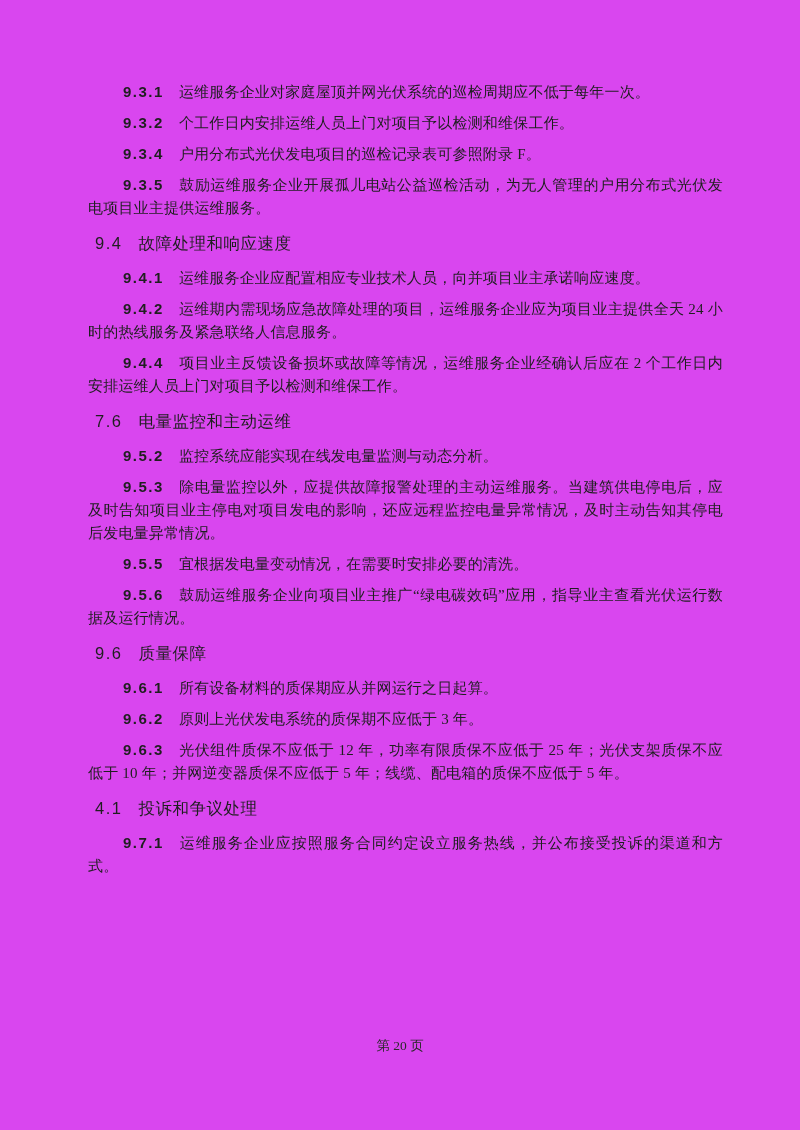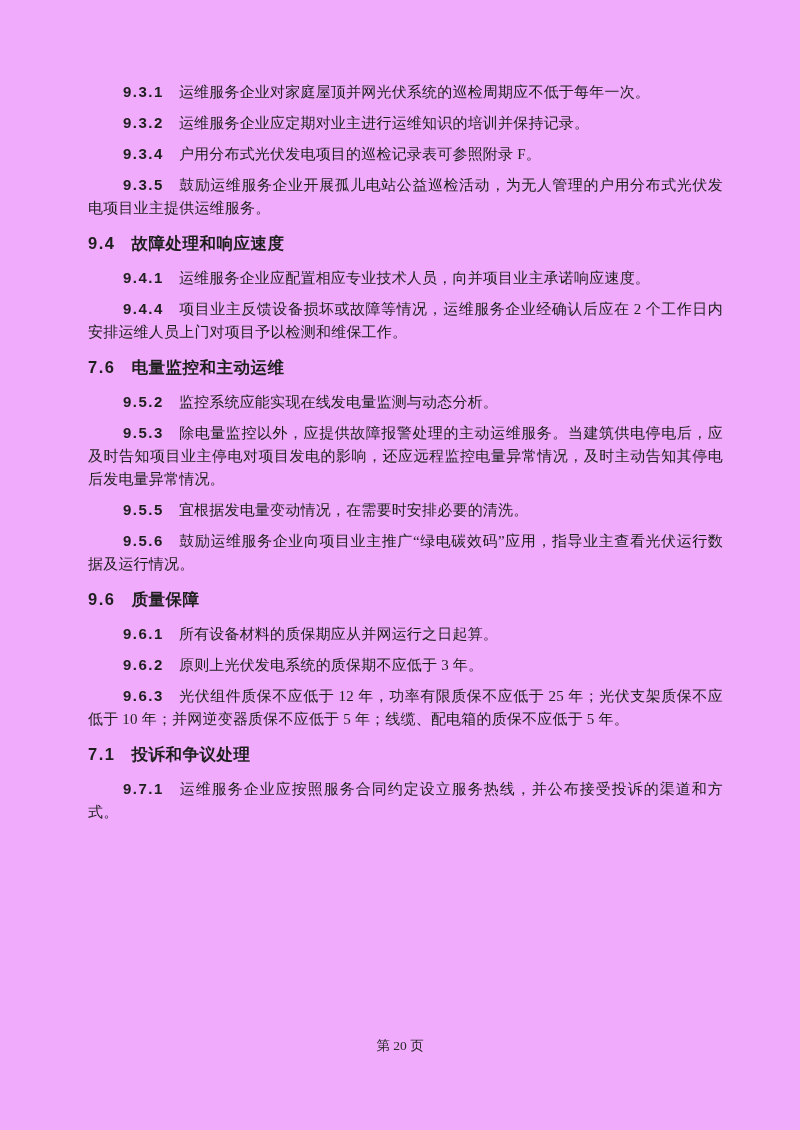--- a/index.html
+++ b/index.html
@@ -11,21 +11,21 @@
     width: 800px;
     height: 1130px;
     overflow: hidden;
     font-family: "Liberation Serif", "DejaVu Serif", serif;
     color: #1f1f1f;
   }
   .page {
     box-sizing: border-box;
     width: 800px;
     height: 1130px;
-    background: #f0abfc;
+    background: #d946ef;
     padding: 80px 77px 0 88px;
     position: relative;
   }
   .content {
     width: 635px;
   }
   p.clause {
     margin: 0 0 7px 0;
     font-size: 15px;
     line-height: 23px;
@@ -35,24 +35,24 @@
   }
   p.clause .num {
     font-family: "Liberation Sans", "DejaVu Sans", sans-serif;
     font-weight: bold;
     letter-spacing: 1.5px;
     margin-right: 15px;
     white-space: nowrap;
   }
   .sec-heading {
     font-family: "Liberation Sans", "DejaVu Sans", sans-serif;
-    font-weight: bold;
+    font-weight: normal;
     font-size: 16.5px;
     line-height: 26px;
-    margin: 10px 0 10px 0;
+    margin: 10px 0 10px 7px;
     text-indent: 0;
     letter-spacing: 0.5px;
   }
   .sec-heading .num {
     letter-spacing: 1.5px;
     margin-right: 16px;
   }
   .footer {
     position: absolute;
     left: 0;
@@ -65,31 +65,32 @@
   }
 </style>
 </head>
 <body>
 
 <div class="page">
   <div class="content">
 
     <p class="clause"><span class="num">9.3.1</span><span>运维服务企业对家庭屋顶并网光伏系统的巡检周期应不低于每年一次。</span></p>
 
-    <p class="clause"><span class="num">9.3.2</span><span>运维服务企业应定期对业主进行运维知识的培训并保持记录。</span></p>
+    <p class="clause"><span class="num">9.3.2</span><span>个工作日内安排运维人员上门对项目予以检测和维保工作。</span></p>
 
 
     <p class="clause"><span class="num">9.3.4</span><span>户用分布式光伏发电项目的巡检记录表可参照附录 F。</span></p>
 
     <p class="clause"><span class="num">9.3.5</span><span>鼓励运维服务企业开展孤儿电站公益巡检活动，为无人管理的户用分布式光伏发电项目业主提供运维服务。</span></p>
 
     <h2 class="sec-heading"><span class="num">9.4</span><span>故障处理和响应速度</span></h2>
 
     <p class="clause"><span class="num">9.4.1</span><span>运维服务企业应配置相应专业技术人员，向并项目业主承诺响应速度。</span></p>
 
+    <p class="clause"><span class="num">9.4.2</span><span>运维期内需现场应急故障处理的项目，运维服务企业应为项目业主提供全天 24 小时的热线服务及紧急联络人信息服务。</span></p>
 
 
     <p class="clause"><span class="num">9.4.4</span><span>项目业主反馈设备损坏或故障等情况，运维服务企业经确认后应在 2 个工作日内安排运维人员上门对项目予以检测和维保工作。</span></p>
 
     <h2 class="sec-heading"><span class="num">7.6</span><span>电量监控和主动运维</span></h2>
 
 
     <p class="clause"><span class="num">9.5.2</span><span>监控系统应能实现在线发电量监测与动态分析。</span></p>
 
     <p class="clause"><span class="num">9.5.3</span><span>除电量监控以外，应提供故障报警处理的主动运维服务。当建筑供电停电后，应及时告知项目业主停电对项目发电的影响，还应远程监控电量异常情况，及时主动告知其停电后发电量异常情况。</span></p>
@@ -100,20 +101,20 @@
     <p class="clause"><span class="num">9.5.6</span><span>鼓励运维服务企业向项目业主推广“绿电碳效码”应用，指导业主查看光伏运行数据及运行情况。</span></p>
 
     <h2 class="sec-heading"><span class="num">9.6</span><span>质量保障</span></h2>
 
     <p class="clause"><span class="num">9.6.1</span><span>所有设备材料的质保期应从并网运行之日起算。</span></p>
 
     <p class="clause"><span class="num">9.6.2</span><span>原则上光伏发电系统的质保期不应低于 3 年。</span></p>
 
     <p class="clause"><span class="num">9.6.3</span><span>光伏组件质保不应低于 12 年，功率有限质保不应低于 25 年；光伏支架质保不应低于 10 年；并网逆变器质保不应低于 5 年；线缆、配电箱的质保不应低于 5 年。</span></p>
 
-    <h2 class="sec-heading"><span class="num">7.1</span><span>投诉和争议处理</span></h2>
+    <h2 class="sec-heading"><span class="num">4.1</span><span>投诉和争议处理</span></h2>
 
     <p class="clause"><span class="num">9.7.1</span><span>运维服务企业应按照服务合同约定设立服务热线，并公布接受投诉的渠道和方式。</span></p>
 
   </div>
 
   <div class="footer">第 20 页</div>
 </div>
 
 </body></html>

